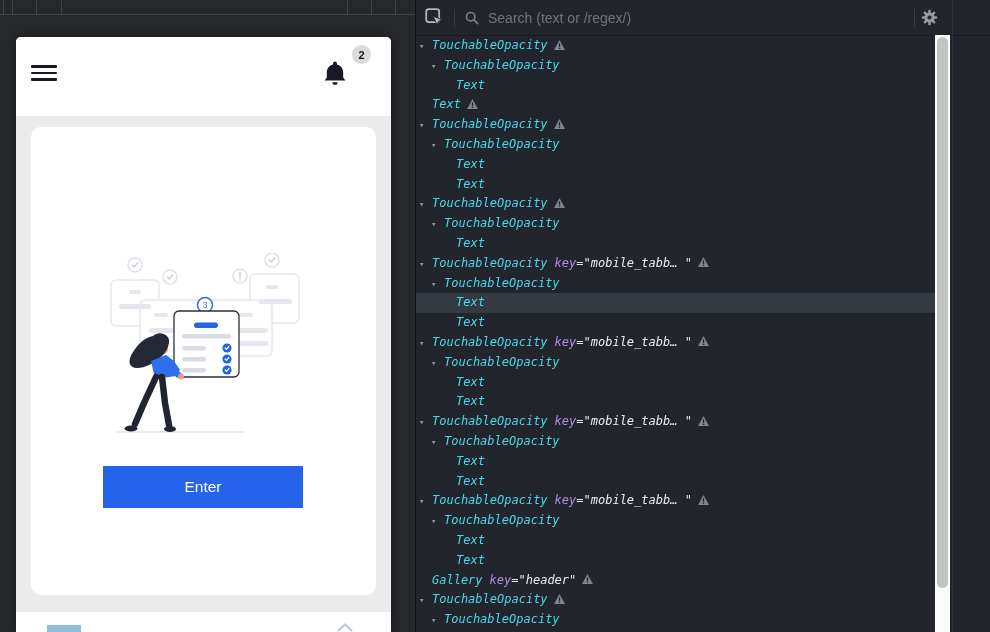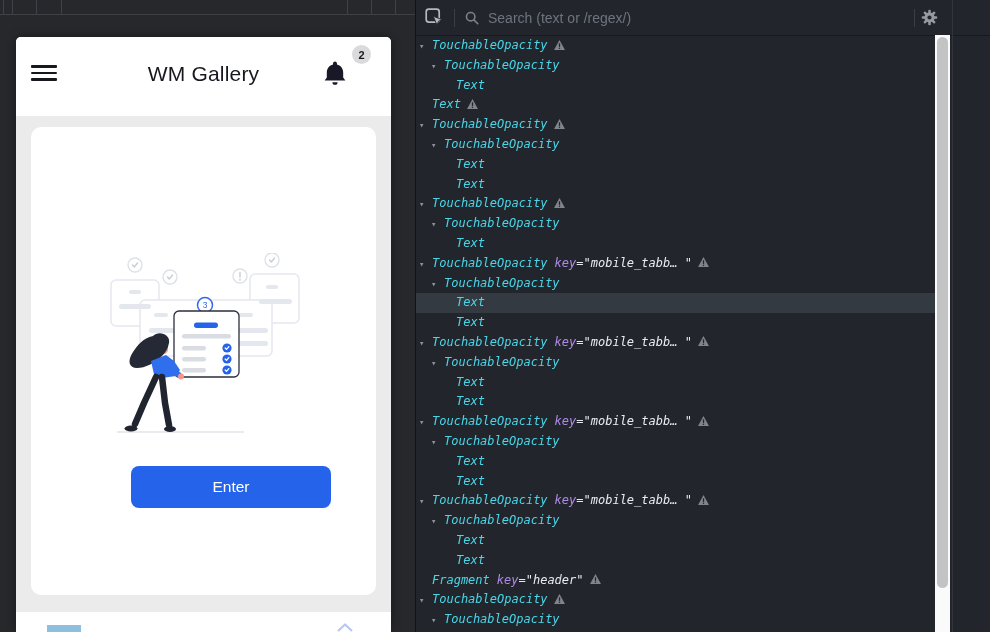--- a/index.html
+++ b/index.html
@@ -19,22 +19,22 @@
   #hamburger{position:absolute;left:15px;top:28px;width:26px;height:16px;display:flex;flex-direction:column;justify-content:space-between;cursor:pointer;}
   #hamburger div{height:2.6px;background:#17181d;border-radius:1px;}
   #app-title{position:absolute;left:0;right:0;top:25px;text-align:center;font-size:21px;font-weight:500;color:#17181f;letter-spacing:.2px;}
   #bell{position:absolute;left:306px;top:23px;width:26px;height:28px;cursor:pointer;}
   #badge{position:absolute;left:336px;top:8px;width:19px;height:19px;border-radius:50%;background:#dadada;
          color:#17181f;font-size:11px;font-weight:700;display:flex;align-items:center;justify-content:center;}
   #app-content{position:absolute;top:79px;left:0;right:0;bottom:0;background:#ebebeb;}
   #main-card{position:absolute;left:15px;top:11px;width:345px;height:468px;background:#fff;border-radius:10px;}
   #illustration{position:absolute;left:68px;top:126px;width:211px;height:186px;}
   #enter-btn{position:absolute;left:72px;top:339px;width:200px;height:42px;background:#2563eb;border:none;
-             border-radius:8px;color:#fff;font-size:15.5px;font-family:"Liberation Sans",sans-serif;
-             display:flex;align-items:center;justify-content:center;cursor:pointer;margin-left:28px;}
+             border-radius:0;color:#fff;font-size:15.5px;font-family:"Liberation Sans",sans-serif;
+             display:flex;align-items:center;justify-content:center;cursor:pointer;}
   #bottom-bar{position:absolute;left:0;bottom:0;width:100%;height:20px;background:#fff;overflow:hidden;}
   #thumb-blue{position:absolute;left:31px;top:13px;width:34px;height:12px;background:#8fbedf;}
   #home-glyph{position:absolute;left:320px;top:11px;}
 
   
   #right-pane{position:absolute;top:0;left:415px;width:575px;height:632px;background:#22262c;border-left:1px solid #101215;box-sizing:border-box;}
   #search-bar{position:absolute;top:0;left:0;right:0;height:35px;border-bottom:1px solid #17191d;display:flex;align-items:center;}
   #inspect-btn{margin-left:9px;width:19px;height:19px;cursor:pointer;flex:none;}
   .vsep{width:1px;height:18px;background:#3a3e45;flex:none;}
   #sep1{margin:0 10px;}
@@ -71,21 +71,20 @@
     <div class="tabsep" style="left:395px"></div>
   </div>
 
   <div id="phone">
     <div id="app-header">
       <div id="hamburger">
         <div></div>
           <div></div>
           <div></div>
       </div>
-      <div id="app-title">WM Gallery</div>
       <svg id="bell" viewBox="0 0 24 26">
         <path fill="#171a26" d="M12 1.5c1 0 1.8.8 1.8 1.8v.9c3.4.8 5.8 3.8 5.8 7.3v4.7l2 2.9H2.4l2-2.9v-4.7c0-3.5 2.4-6.5 5.8-7.3v-.9C10.2 2.3 11 1.5 12 1.5z"></path>
         <path fill="#171a26" d="M9.6 20.6a2.4 2.4 0 0 0 4.8 0z"></path>
       </svg>
       <div id="badge">2</div>
     </div>
 
     <div id="app-content">
       <div id="main-card">
 
@@ -247,21 +246,21 @@
       <div class="trow" style="padding-left: 40px;"><span class="cname">Text</span></div>
       <div class="trow" style="padding-left: 40px;"><span class="cname">Text</span></div>
       <div class="trow" style="padding-left: 16px;"><span class="arr">▾</span><span class="cname">TouchableOpacity</span><span class="kname">key</span><span class="kval">="mobile_tabb… "</span><svg class="warn" width="11" height="10" viewBox="0 0 12 11">
           <path d="M6 0 L12 11 L0 11 Z" fill="#7f858d"></path>
           <rect x="5.3" y="3.6" width="1.4" height="4" fill="#22262c"></rect>
           <rect x="5.3" y="8.4" width="1.4" height="1.4" fill="#22262c"></rect>
         </svg></div>
       <div class="trow" style="padding-left: 28px;"><span class="arr">▾</span><span class="cname">TouchableOpacity</span></div>
       <div class="trow" style="padding-left: 40px;"><span class="cname">Text</span></div>
       <div class="trow" style="padding-left: 40px;"><span class="cname">Text</span></div>
-      <div class="trow" style="padding-left: 16px;"><span class="cname">Fragment</span><span class="kname">key</span><span class="kval">="header"</span><svg class="warn" width="11" height="10" viewBox="0 0 12 11">
+      <div class="trow" style="padding-left: 16px;"><span class="cname">Gallery</span><span class="kname">key</span><span class="kval">="header"</span><svg class="warn" width="11" height="10" viewBox="0 0 12 11">
           <path d="M6 0 L12 11 L0 11 Z" fill="#7f858d"></path>
           <rect x="5.3" y="3.6" width="1.4" height="4" fill="#22262c"></rect>
           <rect x="5.3" y="8.4" width="1.4" height="1.4" fill="#22262c"></rect>
         </svg></div>
       <div class="trow" style="padding-left: 16px;"><span class="arr">▾</span><span class="cname">TouchableOpacity</span><svg class="warn" width="11" height="10" viewBox="0 0 12 11">
           <path d="M6 0 L12 11 L0 11 Z" fill="#7f858d"></path>
           <rect x="5.3" y="3.6" width="1.4" height="4" fill="#22262c"></rect>
           <rect x="5.3" y="8.4" width="1.4" height="1.4" fill="#22262c"></rect>
         </svg></div>
       <div class="trow" style="padding-left: 28px;"><span class="arr">▾</span><span class="cname">TouchableOpacity</span></div>

